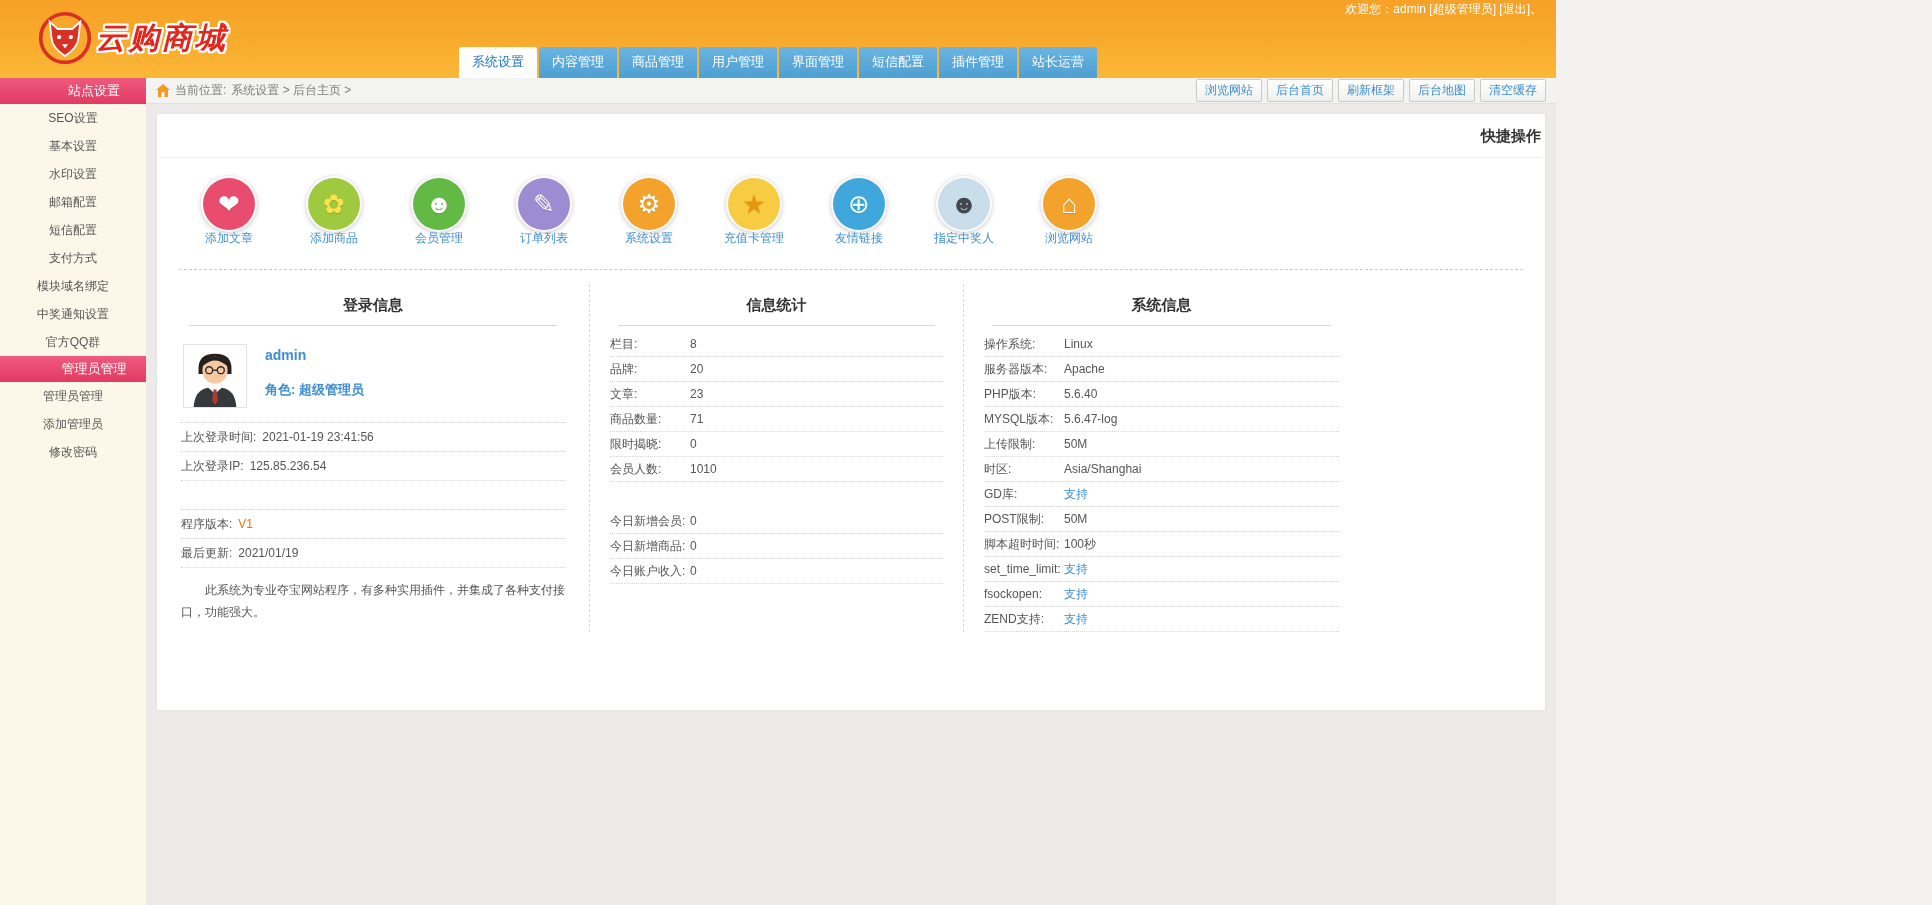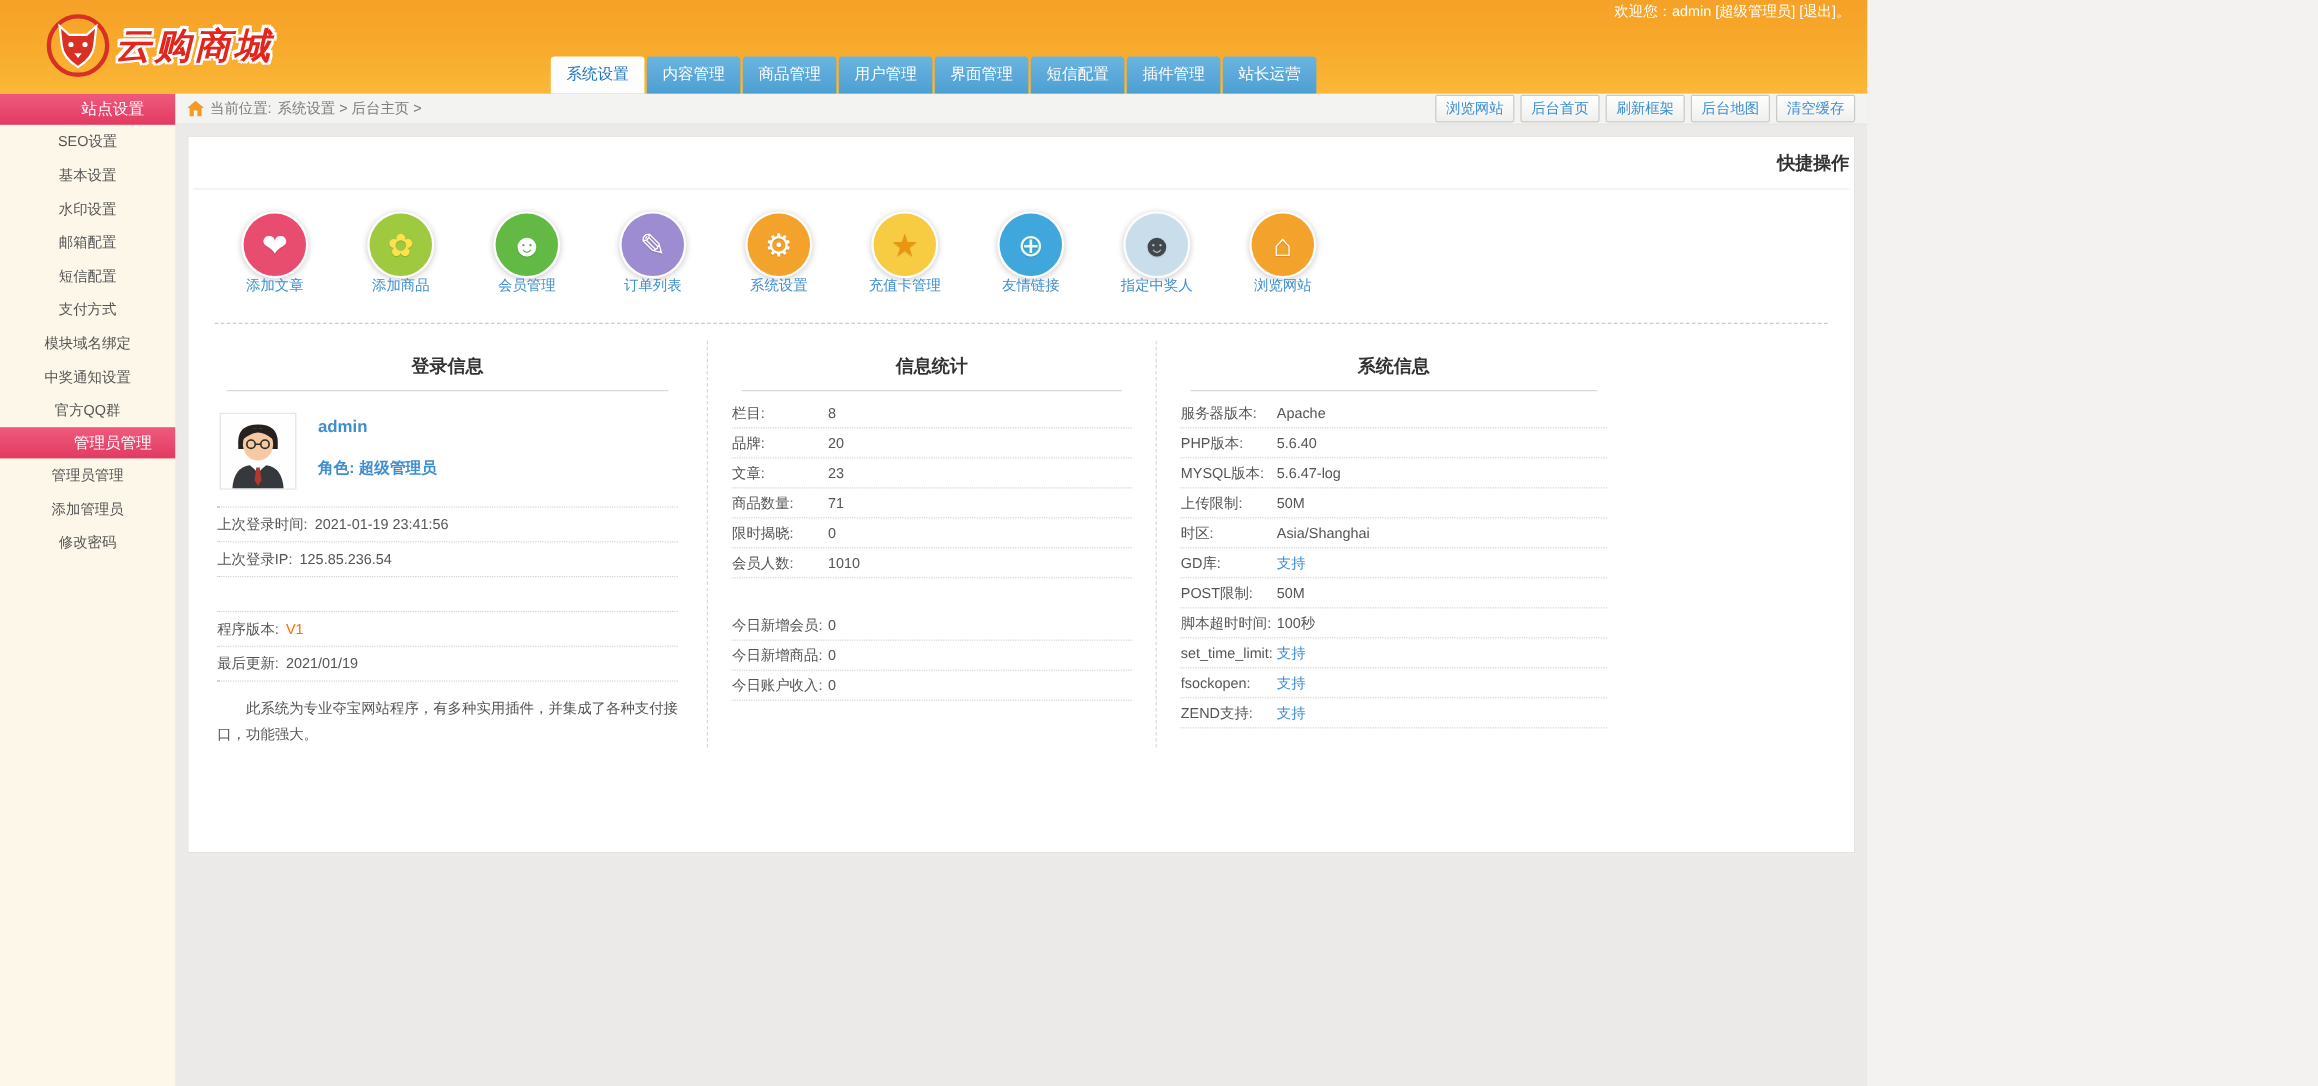--- a/index.html
+++ b/index.html
@@ -299,20 +299,24 @@
                   <span class="lab">今日账户收入:</span>
                   <span class="val">0</span>
                 </div>
               </div>
           </section>
 
           <section class="col col-sys">
             <h3>系统信息</h3>
             <div id="system-rows">
                 <div class="row">
+                  <span class="lab">操作系统:</span>
+                  <span class="val">Linux</span>
+                </div>
+                <div class="row">
                   <span class="lab">服务器版本:</span>
                   <span class="val">Apache</span>
                 </div>
                 <div class="row">
                   <span class="lab">PHP版本:</span>
                   <span class="val">5.6.40</span>
                 </div>
                 <div class="row">
                   <span class="lab">MYSQL版本:</span>
                   <span class="val">5.6.47-log</span>

